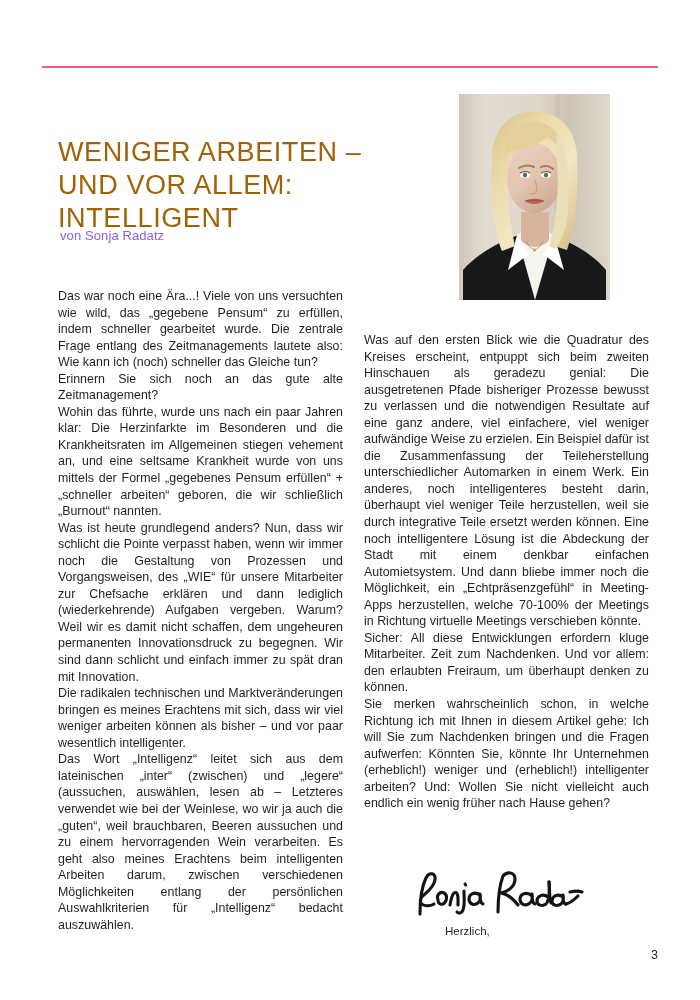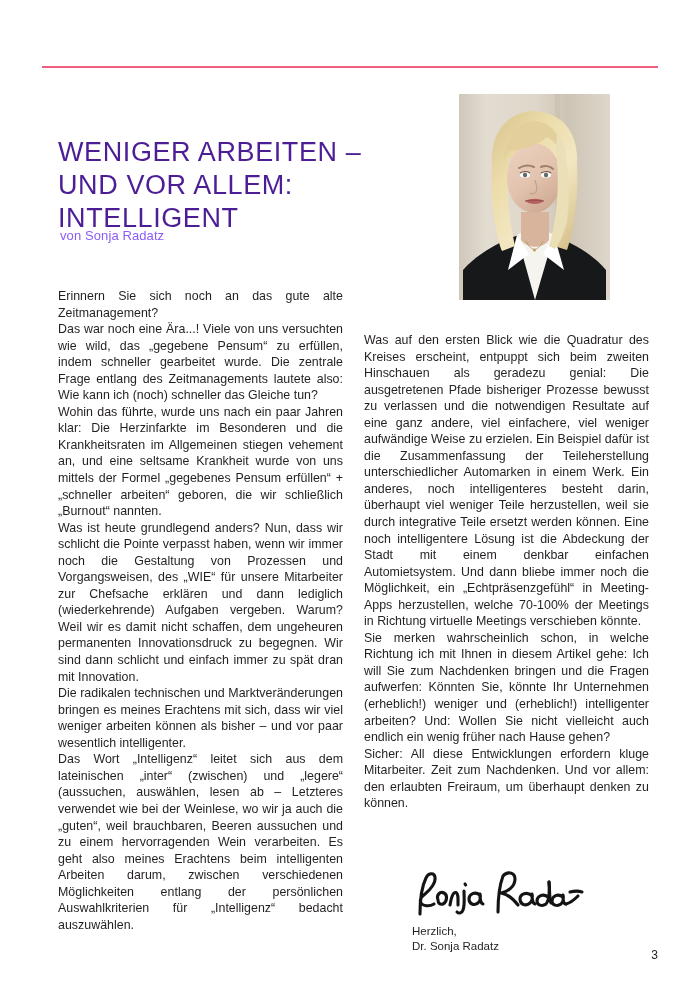--- a/index.html
+++ b/index.html
@@ -58,21 +58,21 @@
 
   
   #article-title {
     position: absolute;
     left: 58px;
     top: 118px;
     width: 390px;
     font-size: 27px;
     line-height: 33px;
     letter-spacing: 0.6px;
-    color: #4c1d95;
+    color: #a16207;
     font-weight: 400;
     white-space: pre-line;
   }
 
   #byline {
     position: absolute;
     left: 60px;
     top: 228px;
     font-size: 13px;
     color: #8b5cf6;
@@ -103,20 +103,21 @@
     top: 868px;
     width: 240px;
   }
   #signature-mark {
     width: 175px;
     height: 50px;
     display: block;
   }
   #sign-off {
     margin-top: 6px;
+    margin-left: 33px;
     font-size: 11.5px;
     line-height: 14.5px;
     color: #231f20;
   }
 
   
   #page-number {
     position: absolute;
     right: 42px;
     bottom: 38px;
@@ -193,32 +194,32 @@
     </svg>
   </div>
 
   <h1 id="article-title">WENIGER ARBEITEN –
 UND VOR ALLEM:
 INTELLIGENT</h1>
 
   <div id="byline">von Sonja Radatz</div>
 
   <div id="col-left" class="column">
+    <p class="para">Das war noch eine Ära...! Viele von uns versuchten wie wild, das „gegebene Pensum“ zu erfüllen, indem schneller gearbeitet wurde. Die zentrale Frage entlang des Zeitmanagements lautete also: Wie kann ich (noch) schneller das Gleiche tun?</p>
     <p class="para">Erinnern Sie sich noch an das gute alte Zeitmanagement?</p>
-    <p class="para">Das war noch eine Ära...! Viele von uns versuchten wie wild, das „gegebene Pensum“ zu erfüllen, indem schneller gearbeitet wurde. Die zentrale Frage entlang des Zeitmanagements lautete also: Wie kann ich (noch) schneller das Gleiche tun?</p>
     <p class="para para-gap">Wohin das führte, wurde uns nach ein paar Jahren klar: Die Herzinfarkte im Besonderen und die Krankheitsraten im Allgemeinen stiegen vehement an, und eine seltsame Krankheit wurde von uns mittels der Formel „gegebenes Pensum erfüllen“ + „schneller arbeiten“ geboren, die wir schließlich „Burnout“ nannten.</p>
     <p class="para para-gap">Was ist heute grundlegend anders? Nun, dass wir schlicht die Pointe verpasst haben, wenn wir immer noch die Gestaltung von Prozessen und Vorgangsweisen, des „WIE“ für unsere Mitarbeiter zur Chefsache erklären und dann lediglich (wiederkehrende) Aufgaben vergeben. Warum? Weil wir es damit nicht schaffen, dem ungeheuren permanenten Innovationsdruck zu begegnen. Wir sind dann schlicht und einfach immer zu spät dran mit Innovation.</p>
     <p class="para para-gap">Die radikalen technischen und Marktveränderungen bringen es meines Erachtens mit sich, dass wir viel weniger arbeiten können als bisher – und vor paar wesentlich intelligenter.</p>
     <p class="para">Das Wort „Intelligenz“ leitet sich aus dem lateinischen „inter“ (zwischen) und „legere“ (aussuchen, auswählen, lesen ab – Letzteres verwendet wie bei der Weinlese, wo wir ja auch die „guten“, weil brauchbaren, Beeren aussuchen und zu einem hervorragenden Wein verarbeiten. Es geht also meines Erachtens beim intelligenten Arbeiten darum, zwischen verschiedenen Möglichkeiten entlang der persönlichen Auswahlkriterien für „Intelligenz“ bedacht auszuwählen.</p>
   </div>
 
   <div id="col-right" class="column">
     <p class="para">Was auf den ersten Blick wie die Quadratur des Kreises erscheint, entpuppt sich beim zweiten Hinschauen als geradezu genial: Die ausgetretenen Pfade bisheriger Prozesse bewusst zu verlassen und die notwendigen Resultate auf eine ganz andere, viel einfachere, viel weniger aufwändige Weise zu erzielen. Ein Beispiel dafür ist die Zusammenfassung der Teileherstellung unterschiedlicher Automarken in einem Werk. Ein anderes, noch intelligenteres besteht darin, überhaupt viel weniger Teile herzustellen, weil sie durch integrative Teile ersetzt werden können. Eine noch intelligentere Lösung ist die Abdeckung der Stadt mit einem denkbar einfachen Automietsystem. Und dann bliebe immer noch die Möglichkeit, ein „Echtpräsenzgefühl“ in Meeting-Apps herzustellen, welche 70-100% der Meetings in Richtung virtuelle Meetings verschieben könnte.</p>
+    <p class="para">Sicher: All diese Entwicklungen erfordern kluge Mitarbeiter. Zeit zum Nachdenken. Und vor allem: den erlaubten Freiraum, um überhaupt denken zu können.</p>
     <p class="para para-gap">Sie merken wahrscheinlich schon, in welche Richtung ich mit Ihnen in diesem Artikel gehe: Ich will Sie zum Nachdenken bringen und die Fragen aufwerfen: Könnten Sie, könnte Ihr Unternehmen (erheblich!) weniger und (erheblich!) intelligenter arbeiten? Und: Wollen Sie nicht vielleicht auch endlich ein wenig früher nach Hause gehen?</p>
-    <p class="para">Sicher: All diese Entwicklungen erfordern kluge Mitarbeiter. Zeit zum Nachdenken. Und vor allem: den erlaubten Freiraum, um überhaupt denken zu können.</p>
   </div>
 
   <div id="signature-block">
     <svg id="signature-mark" viewBox="0 0 175 50" xmlns="http://www.w3.org/2000/svg">
       <g fill="none" stroke="#141414" stroke-width="3.1" stroke-linecap="round" stroke-linejoin="round">
 
         <path d="M8 46 C8 32 10 18 14 10 C16 5 22 4 23 9 C24 15 18 22 13 26 C9 29 7 32 9 35 C11 38 17 39 22 36"></path>
 
         <path d="M26 32 C24 27 28 23 32 25 C36 27 35 34 31 36 C28 37 26 35 26 32 Z"></path>
 
@@ -237,19 +238,18 @@
         <path d="M137 14 C138 22 137 30 139 35"></path>
 
         <path d="M151 29 C146 25 140 28 140 33 C140 37 145 39 149 36 C151 34 152 30 151 27 C151 32 151 36 154 36"></path>
 
         <path d="M154 36 C158 35 162 32 166 28"></path>
         <path d="M158 24 C162 23 167 23 170 24"></path>
       </g>
     </svg>
     <div id="sign-off">
       <div>Herzlich,</div>
-      <div>Dr. Sonja Radatz</div>
     </div>
   </div>
 
   <div id="page-number">3</div>
 
 </div>
 
 </body></html>

